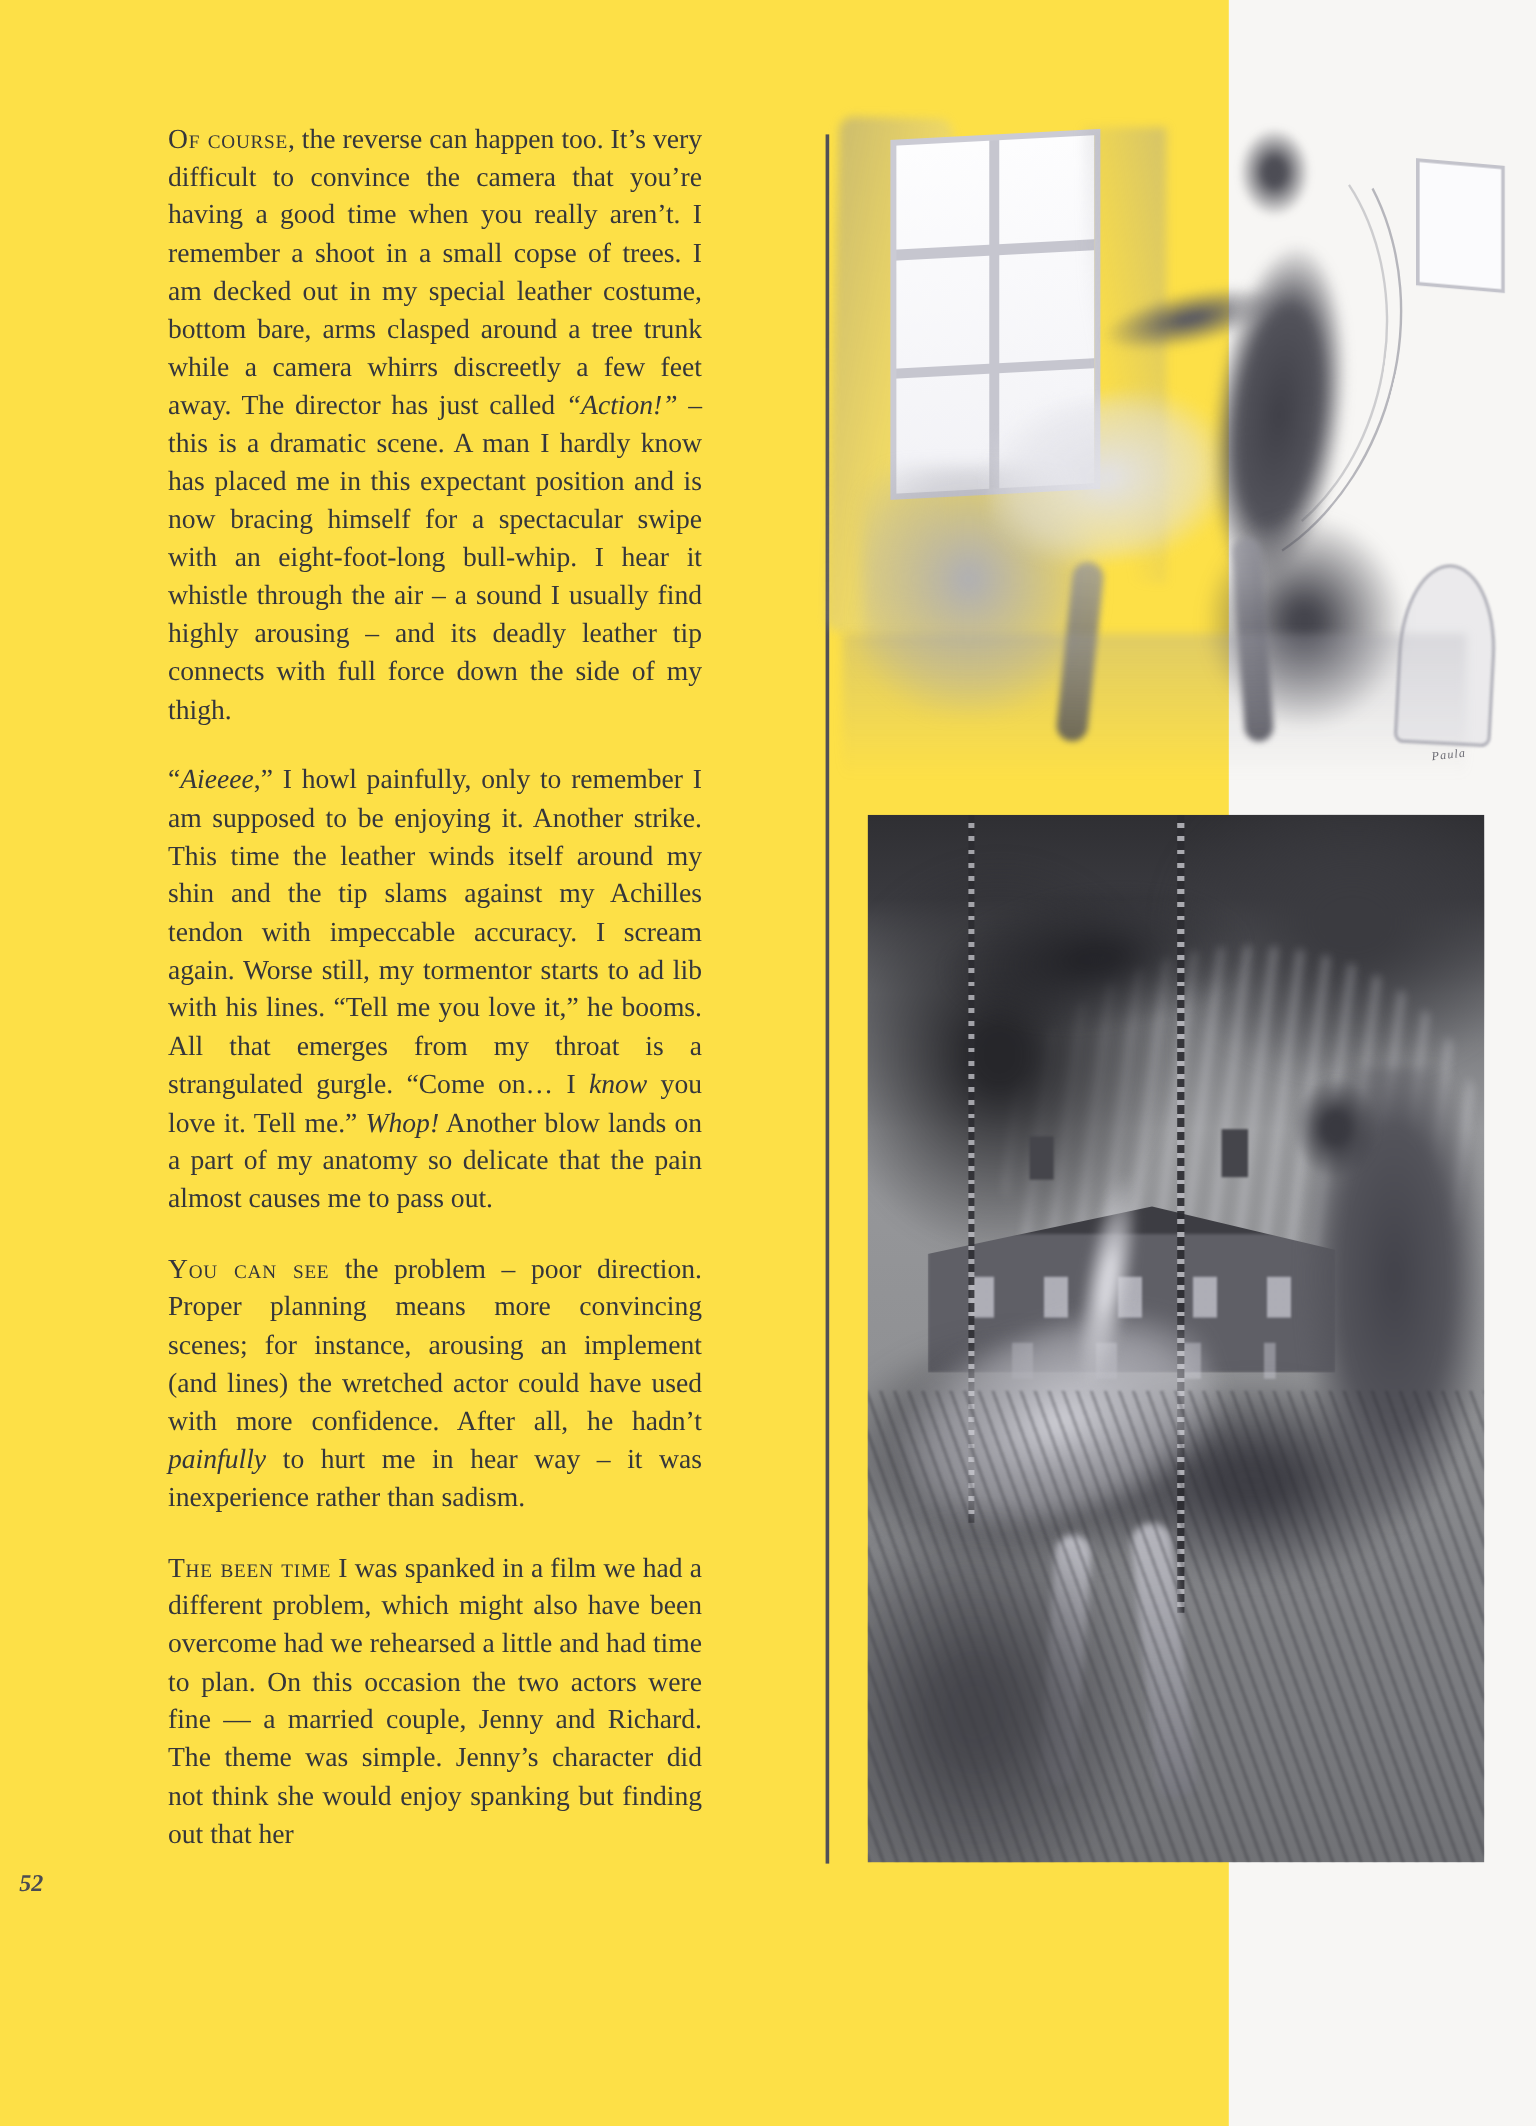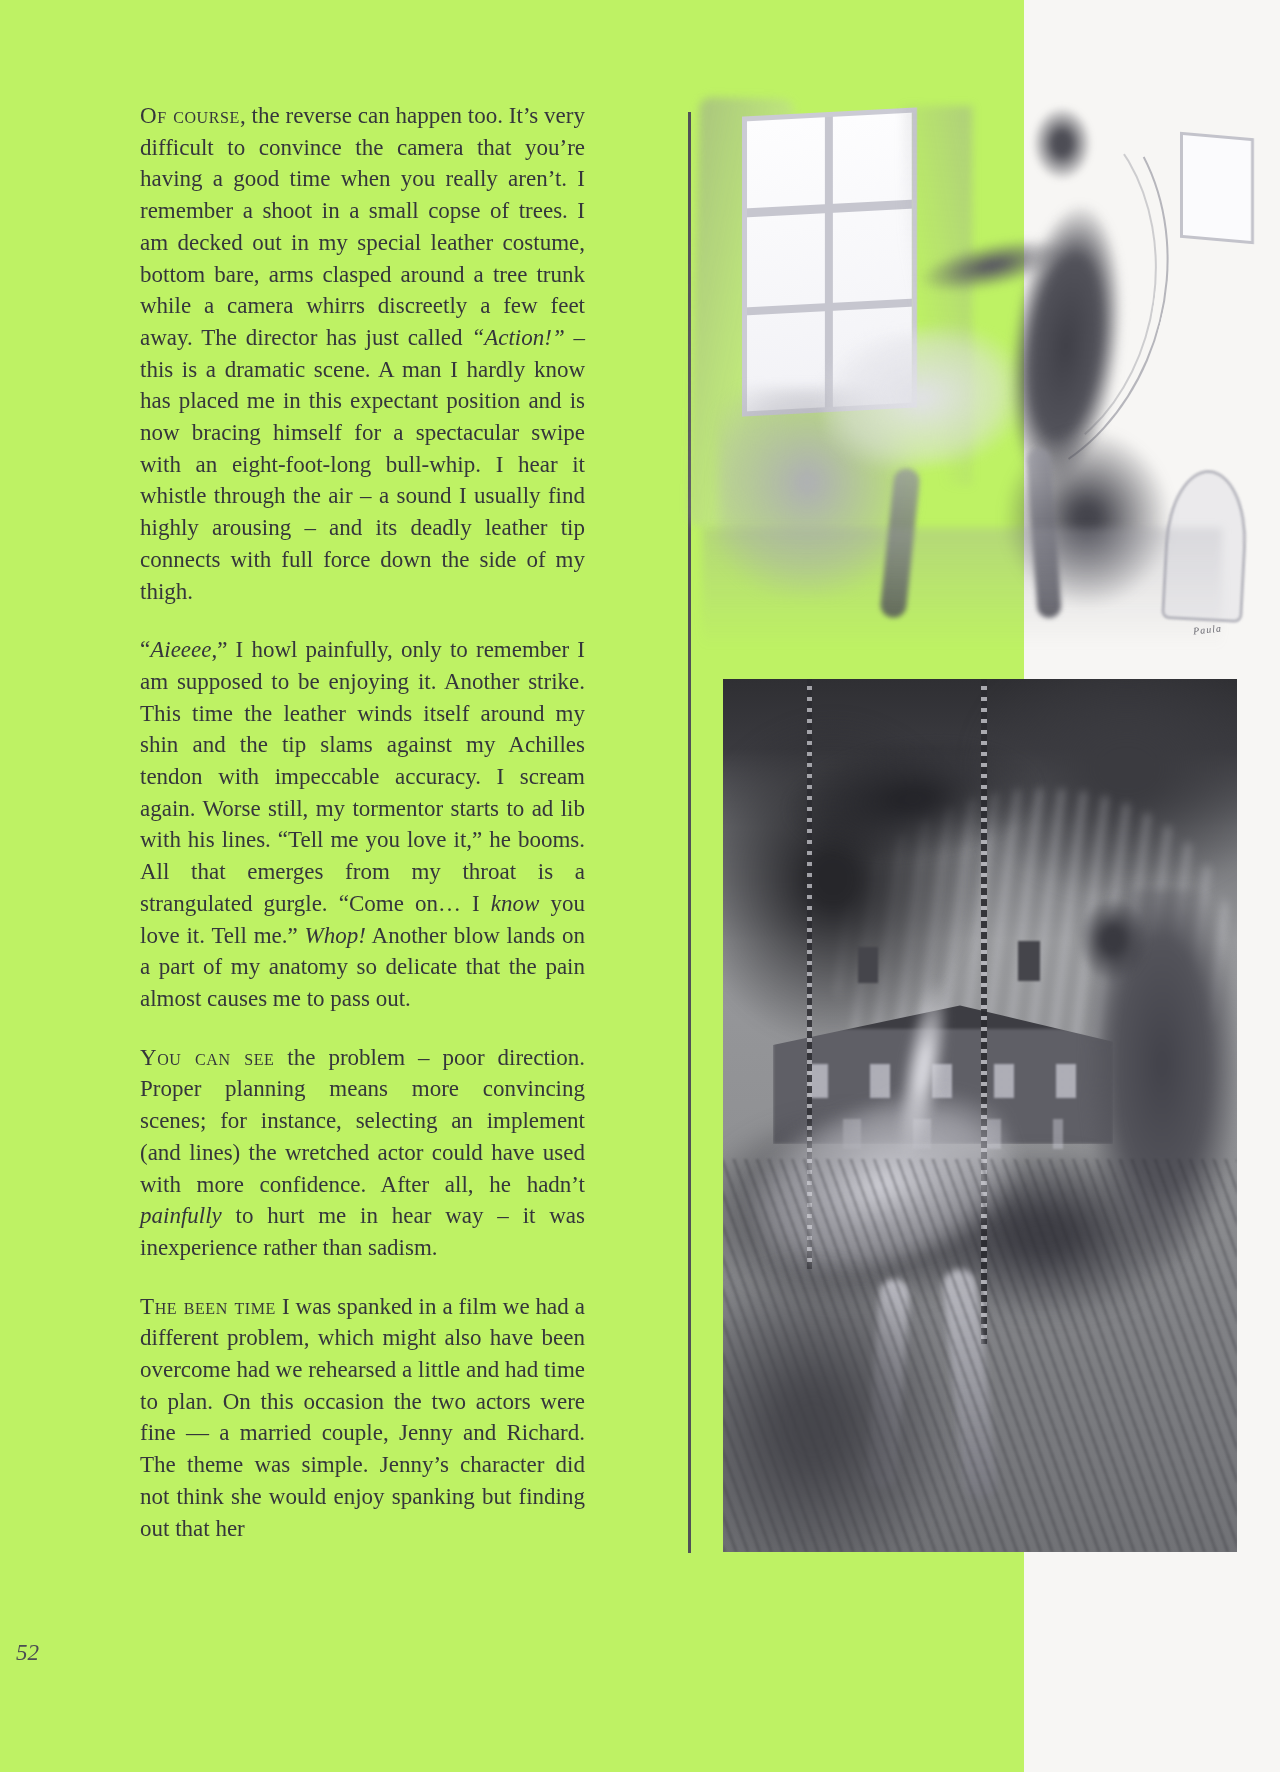--- a/index.html
+++ b/index.html
@@ -5,21 +5,21 @@
   html, body { margin: 0; padding: 0; }
   body {
     width: 1280px; height: 1772px;
     background: #f7f6f4;
     font-family: "Liberation Serif", "DejaVu Serif", serif;
     overflow: hidden;
   }
   .page {
     position: relative;
     width: 1024px; height: 1772px;
-    background: #bef264;
+    background: #fde047;
     color: #35363b;
   }
 
   
   .text-column {
     position: absolute;
     left: 140px; top: 100px;
     width: 445px;
     font-size: 23px;
     line-height: 31.7px;
@@ -152,35 +152,36 @@
   .i2-grass { left:0; bottom:0; width:100%; height:45%;
     background: repeating-linear-gradient(70deg, rgba(44,44,50,.28) 0 3px, rgba(44,44,50,0) 3px 11px);
     filter: blur(1px); }
   .i2-vignette { left:-50px; bottom:-40px; width:280px; height:330px;
     background: radial-gradient(ellipse, #3e3e44 15%, rgba(62,62,68,0) 72%);
     filter: blur(12px); opacity:.85; }
 
   
   .page-number {
     position: absolute;
-    left: 16px; top: 1640px;
+    left: 16px; top: 1559px;
     font-style: italic;
-    font-size: 23px;
+    font-size: 20px;
     color: #4b4c52;
+    font-weight: bold;
   }
 </style>
 </head>
 <body>
 
 <div class="page">
 
   <main class="text-column">
       <p><span class="sc">Of course</span><span>, the reverse can happen too. It’s very difficult to convince the camera that you’re having a good time when you really aren’t. I remember a shoot in a small copse of trees. I am decked out in my special leather costume, bottom bare, arms clasped around a tree trunk while a camera whirrs discreetly a few feet away. The director has just called </span><span class="it">“Action!”</span><span> – this is a dramatic scene. A man I hardly know has placed me in this expectant position and is now bracing himself for a spectacular swipe with an eight-foot-long bull-whip. I hear it whistle through the air – a sound I usually find highly arousing – and its deadly leather tip connects with full force down the side of my thigh.</span></p>
       <p><span>“</span><span class="it">Aieeee</span><span>,” I howl painfully, only to remember I am supposed to be enjoying it. Another strike. This time the leather winds itself around my shin and the tip slams against my Achilles tendon with impeccable accuracy. I scream again. Worse still, my tormentor starts to ad lib with his lines. “Tell me you love it,” he booms. All that emerges from my throat is a strangulated gurgle. “Come on… I </span><span class="it">know</span><span> you love it. Tell me.” </span><span class="it">Whop!</span><span> Another blow lands on a part of my anatomy so delicate that the pain almost causes me to pass out.</span></p>
-      <p><span class="sc">You can see</span><span> the problem – poor direction. Proper planning means more convincing scenes; for instance, selecting an implement (and lines) the wretched actor could have used with more confidence. After all, he hadn’t </span><span class="it">painfully</span><span> to hurt me in hear way – it was inexperience rather than sadism.</span></p>
+      <p><span class="sc">You can see</span><span> the problem – poor direction. Proper planning means more convincing scenes; for instance, arousing an implement (and lines) the wretched actor could have used with more confidence. After all, he hadn’t </span><span class="it">painfully</span><span> to hurt me in hear way – it was inexperience rather than sadism.</span></p>
       <p><span class="sc">The been time</span><span> I was spanked in a film we had a different problem, which might also have been overcome had we rehearsed a little and had time to plan. On this occasion the two actors were fine — a married couple, Jenny and Richard. The theme was simple. Jenny’s character did not think she would enjoy spanking but finding out that her</span></p>
     </main>
 
   <div class="divider"></div>
 
   <figure class="illus illus-top" role="img" aria-label="Light pencil-sketch illustration (interior scene with window)">
     <div class="i1-curtain-l"></div>
     <div class="i1-window"></div>
     <div class="i1-curtain-r"></div>
     <div class="i1-arc-a"></div>

